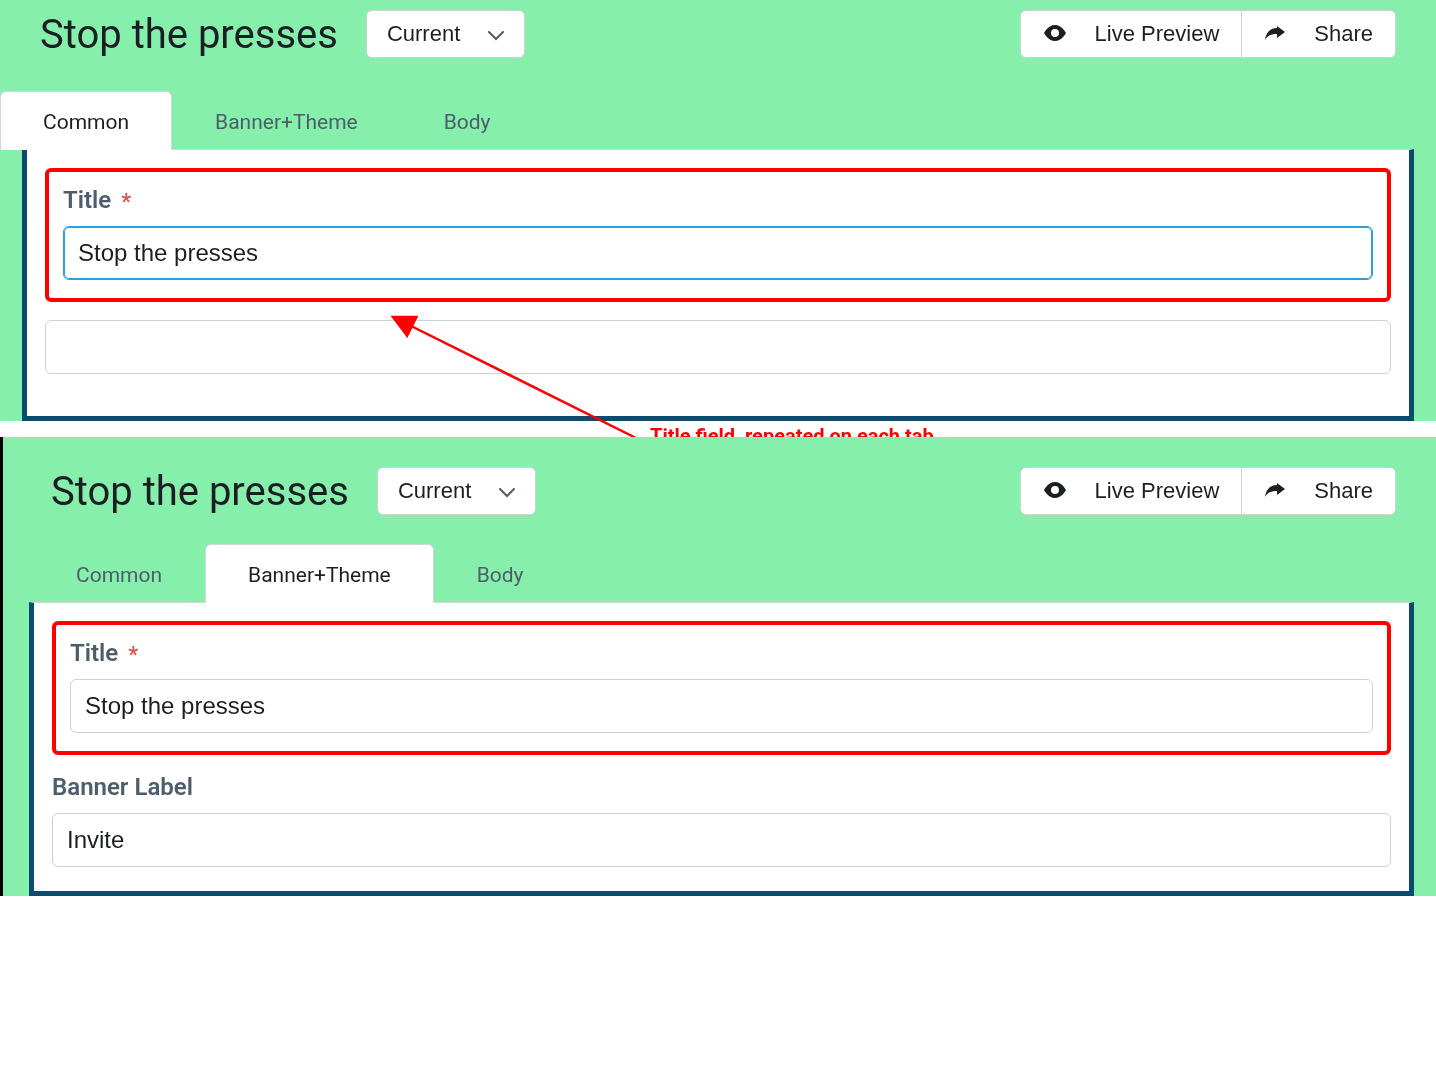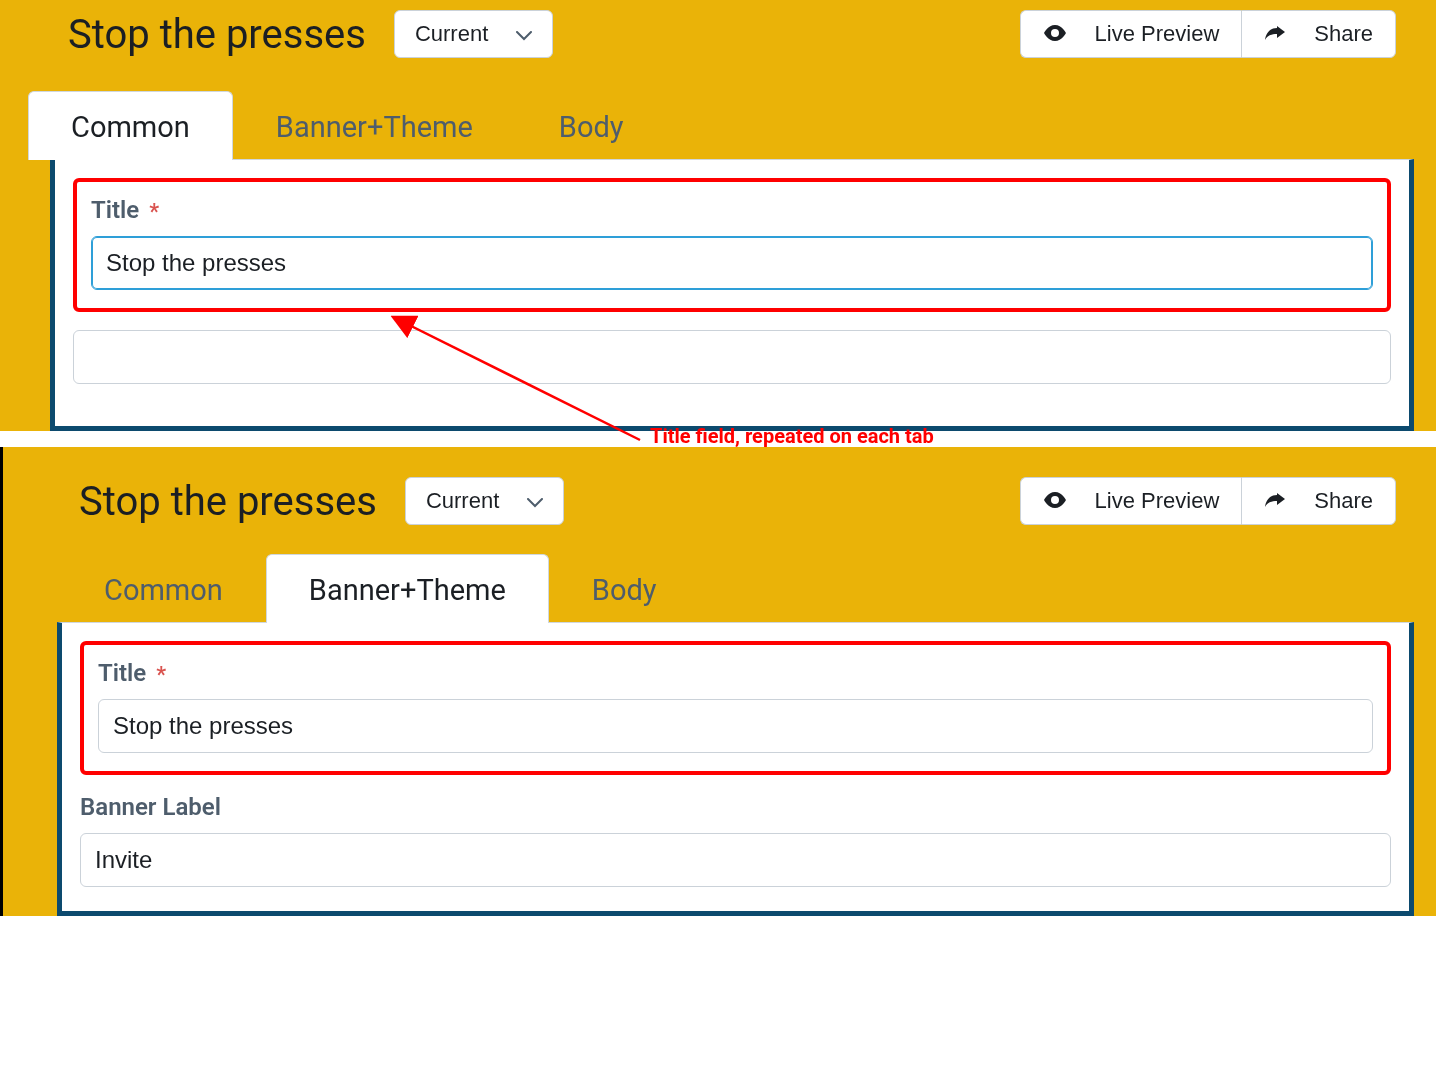--- a/index.html
+++ b/index.html
@@ -5,23 +5,22 @@
   * { box-sizing: border-box; margin: 0; padding: 0; }
   body {
     font-family: -apple-system, BlinkMacSystemFont, "Segoe UI", Roboto, "Helvetica Neue", Arial, sans-serif;
     background: #fff;
     width: 1436px;
     height: 1081px;
     overflow: hidden;
     position: relative;
   }
   .pane {
-    background: #eab308;
+    background: #86efac;
     position: relative;
-    padding-left: 28px;
   }
   .pane-top {
     padding-top: 0;
   }
   .pane-bottom {
     border-left: 3px solid #000;
     margin-top: 16px;
   }
   .header-row {
     display: flex;
@@ -60,21 +59,21 @@
   .tabs {
     display: flex;
     align-items: flex-end;
     padding: 32px 0 0 0;
     margin-left: 0;
     border-bottom: 0;
   }
   .pane-bottom .tabs { padding-top: 28px; }
   .tab {
     padding: 18px 42px 16px 42px;
-    font-size: 29px;
+    font-size: 21px;
     color: #4e5d6c;
     cursor: pointer;
     border: 1px solid transparent;
     border-bottom: none;
     position: relative;
     top: 1px;
   }
   .tab.active {
     background: #fff;
     color: #1b1f24;

